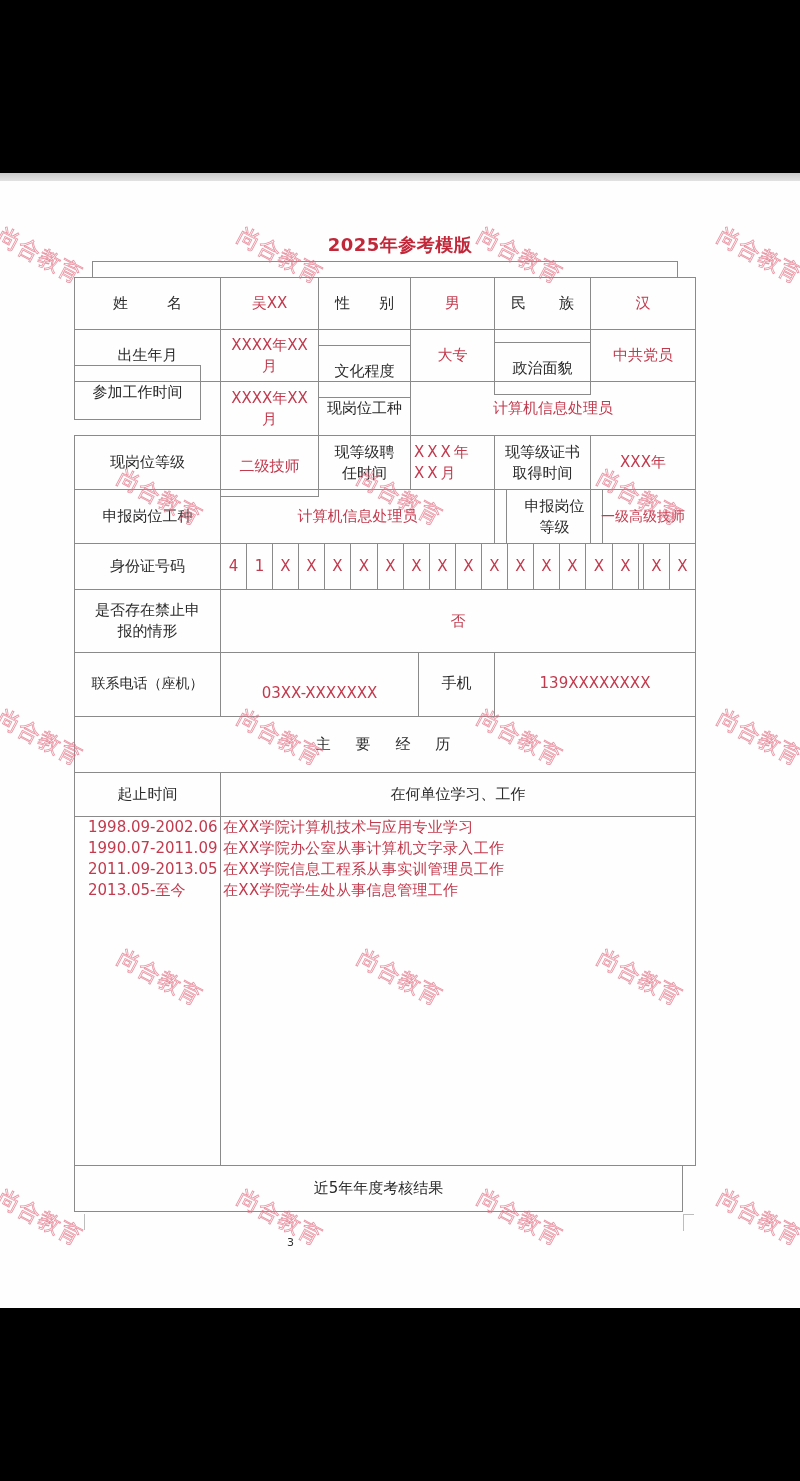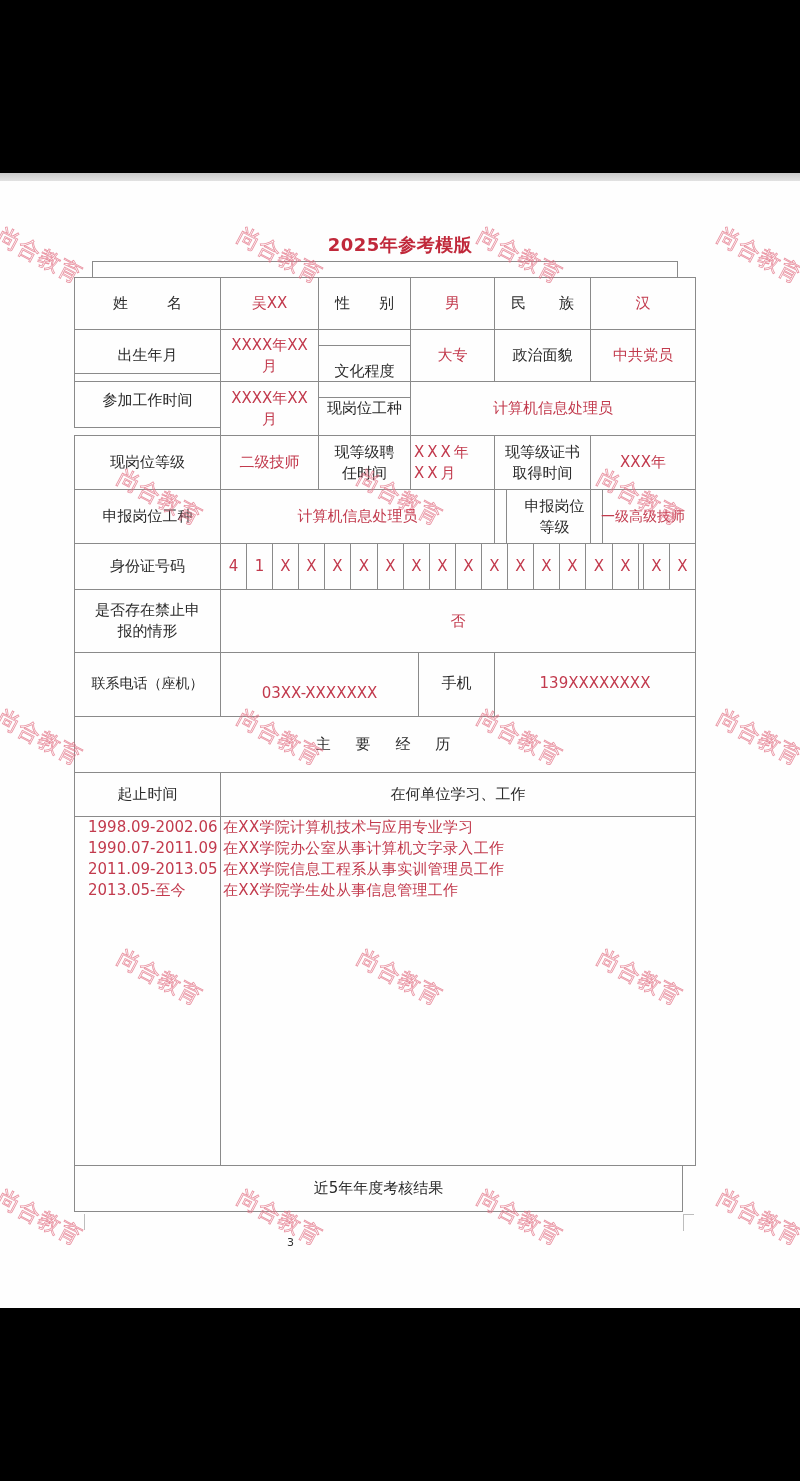--- a/index.html
+++ b/index.html
@@ -67,30 +67,30 @@
   <div class="cell lbl-spread2" style="left:494px;top:104px;width:97px;height:53px;">
     <span>民</span>
     <span>族</span>
   </div>
   <div class="cell red" style="left:590px;top:104px;width:106px;height:53px;">汉</div>
 
   <div class="cell" style="left:74px;top:156px;width:147px;height:53px;">出生年月</div>
   <div class="cell red" style="left:220px;top:156px;width:99px;height:53px;padding:0 6px;">XXXX年XX月</div>
   <div class="cell" style="left:318px;top:156px;width:93px;height:53px;margin-top:16px;">文化程度</div>
   <div class="cell red" style="left:410px;top:156px;width:85px;height:53px;">大专</div>
-  <div class="cell" style="left:494px;top:156px;width:97px;height:53px;">政治面貌</div>
+  <div class="cell" style="left:494px;top:169px;width:97px;height:53px;">政治面貌</div>
   <div class="cell red" style="left:590px;top:156px;width:106px;height:53px;">中共党员</div>
 
-  <div class="cell" style="left:74px;top:200px;width:147px;height:55px;">参加工作时间</div>
+  <div class="cell" style="left:74px;top:192px;width:127px;height:55px;">参加工作时间</div>
   <div class="cell red" style="left:220px;top:208px;width:99px;height:55px;padding:0 6px;">XXXX年XX月</div>
   <div class="cell" style="left:318px;top:208px;width:93px;height:55px;">现岗位工种</div>
   <div class="cell red" style="left:410px;top:208px;width:286px;height:55px;">计算机信息处理员</div>
 
   <div class="cell" style="left:74px;top:262px;width:147px;height:55px;">现岗位等级</div>
-  <div class="cell red" style="left:220px;top:262px;width:99px;height:55px;">二级技师</div>
+  <div class="cell red" style="left:220px;top:262px;width:99px;height:62px;">二级技师</div>
   <div class="cell" style="left:318px;top:262px;width:93px;height:55px;padding:0 14px;">现等级聘任时间</div>
   <div class="cell red" style="left:410px;top:262px;width:85px;height:55px;justify-content:flex-start;text-align:left;padding:0 3px;letter-spacing:3px;">XXX年XX月</div>
   <div class="cell" style="left:494px;top:262px;width:97px;height:55px;padding:0 8px;">现等级证书取得时间</div>
   <div class="cell" style="left:74px;top:316px;width:147px;height:55px;">申报岗位工种</div>
 
   <div class="cell red" style="left:590px;top:262px;width:106px;height:55px;">XXX年</div>
   <div class="cell red" style="left:220px;top:316px;width:275px;height:55px;">计算机信息处理员</div>
   <div class="cell" style="left:494px;top:316px;width:97px;height:55px;padding:12px 16px;margin-left:12px;">申报岗位等级</div>
   <div class="cell red" style="left:590px;top:316px;width:106px;height:55px;font-size:14px;">一级高级技师</div>
 

